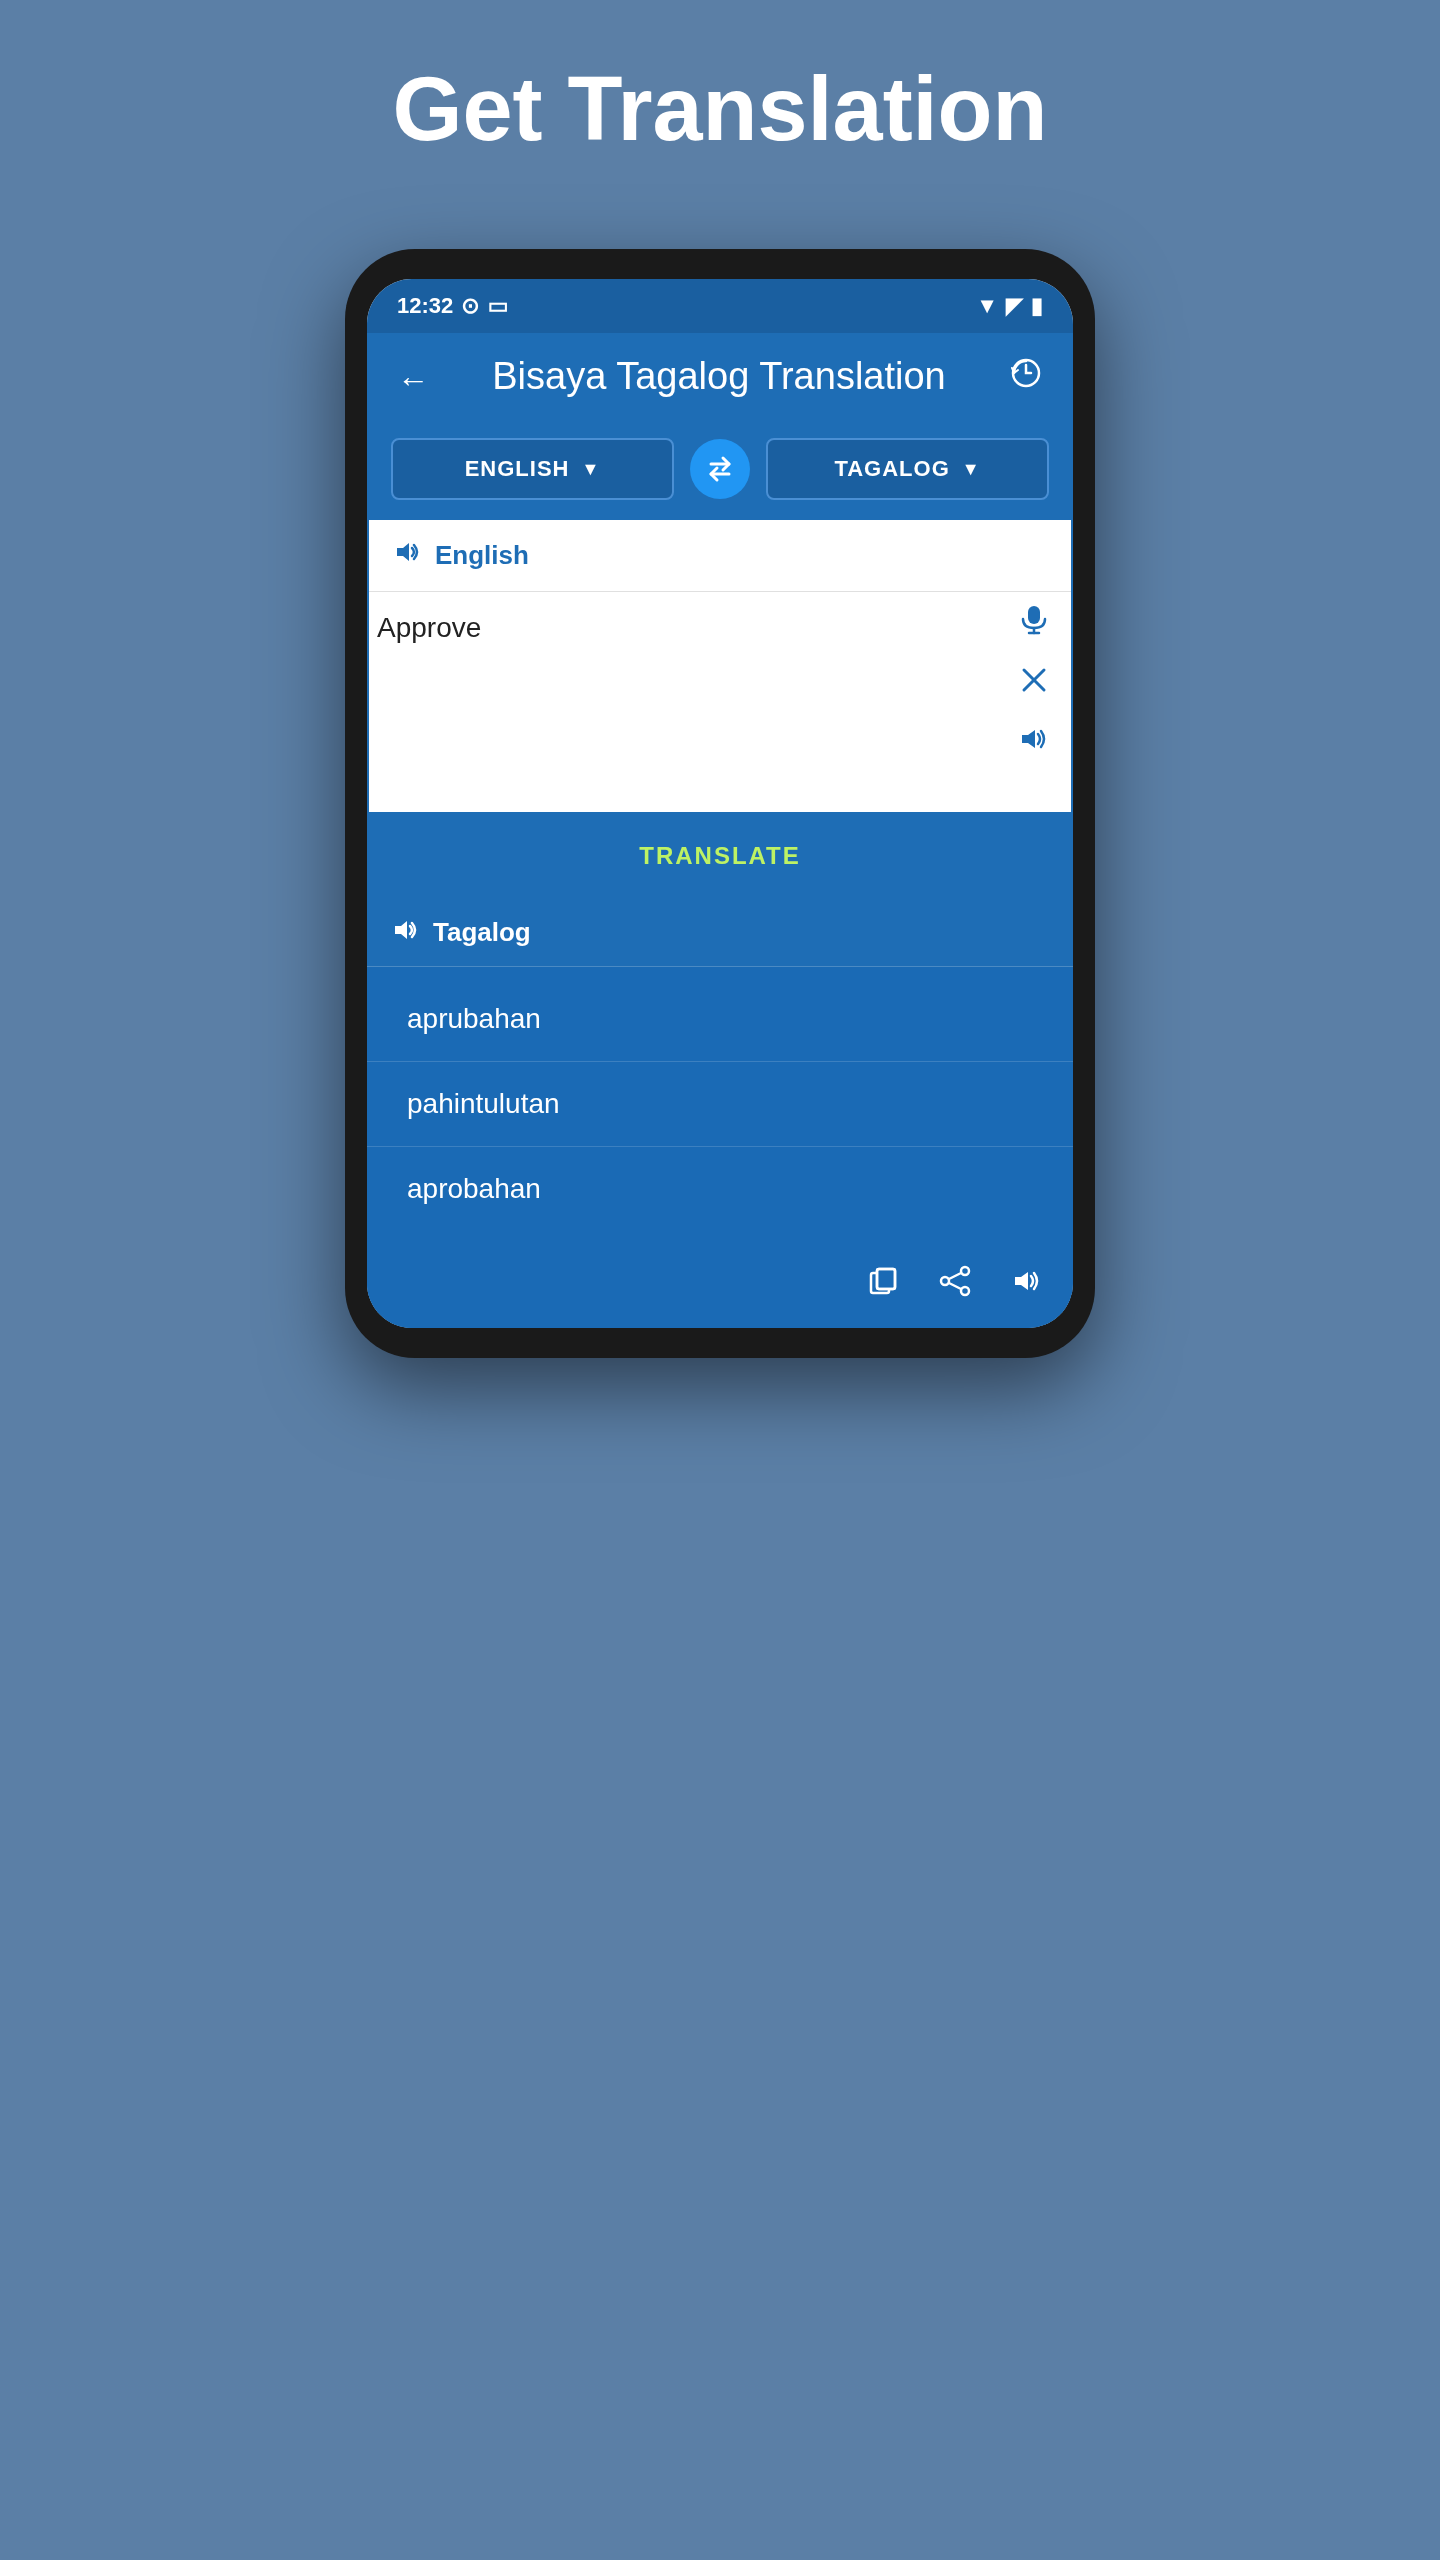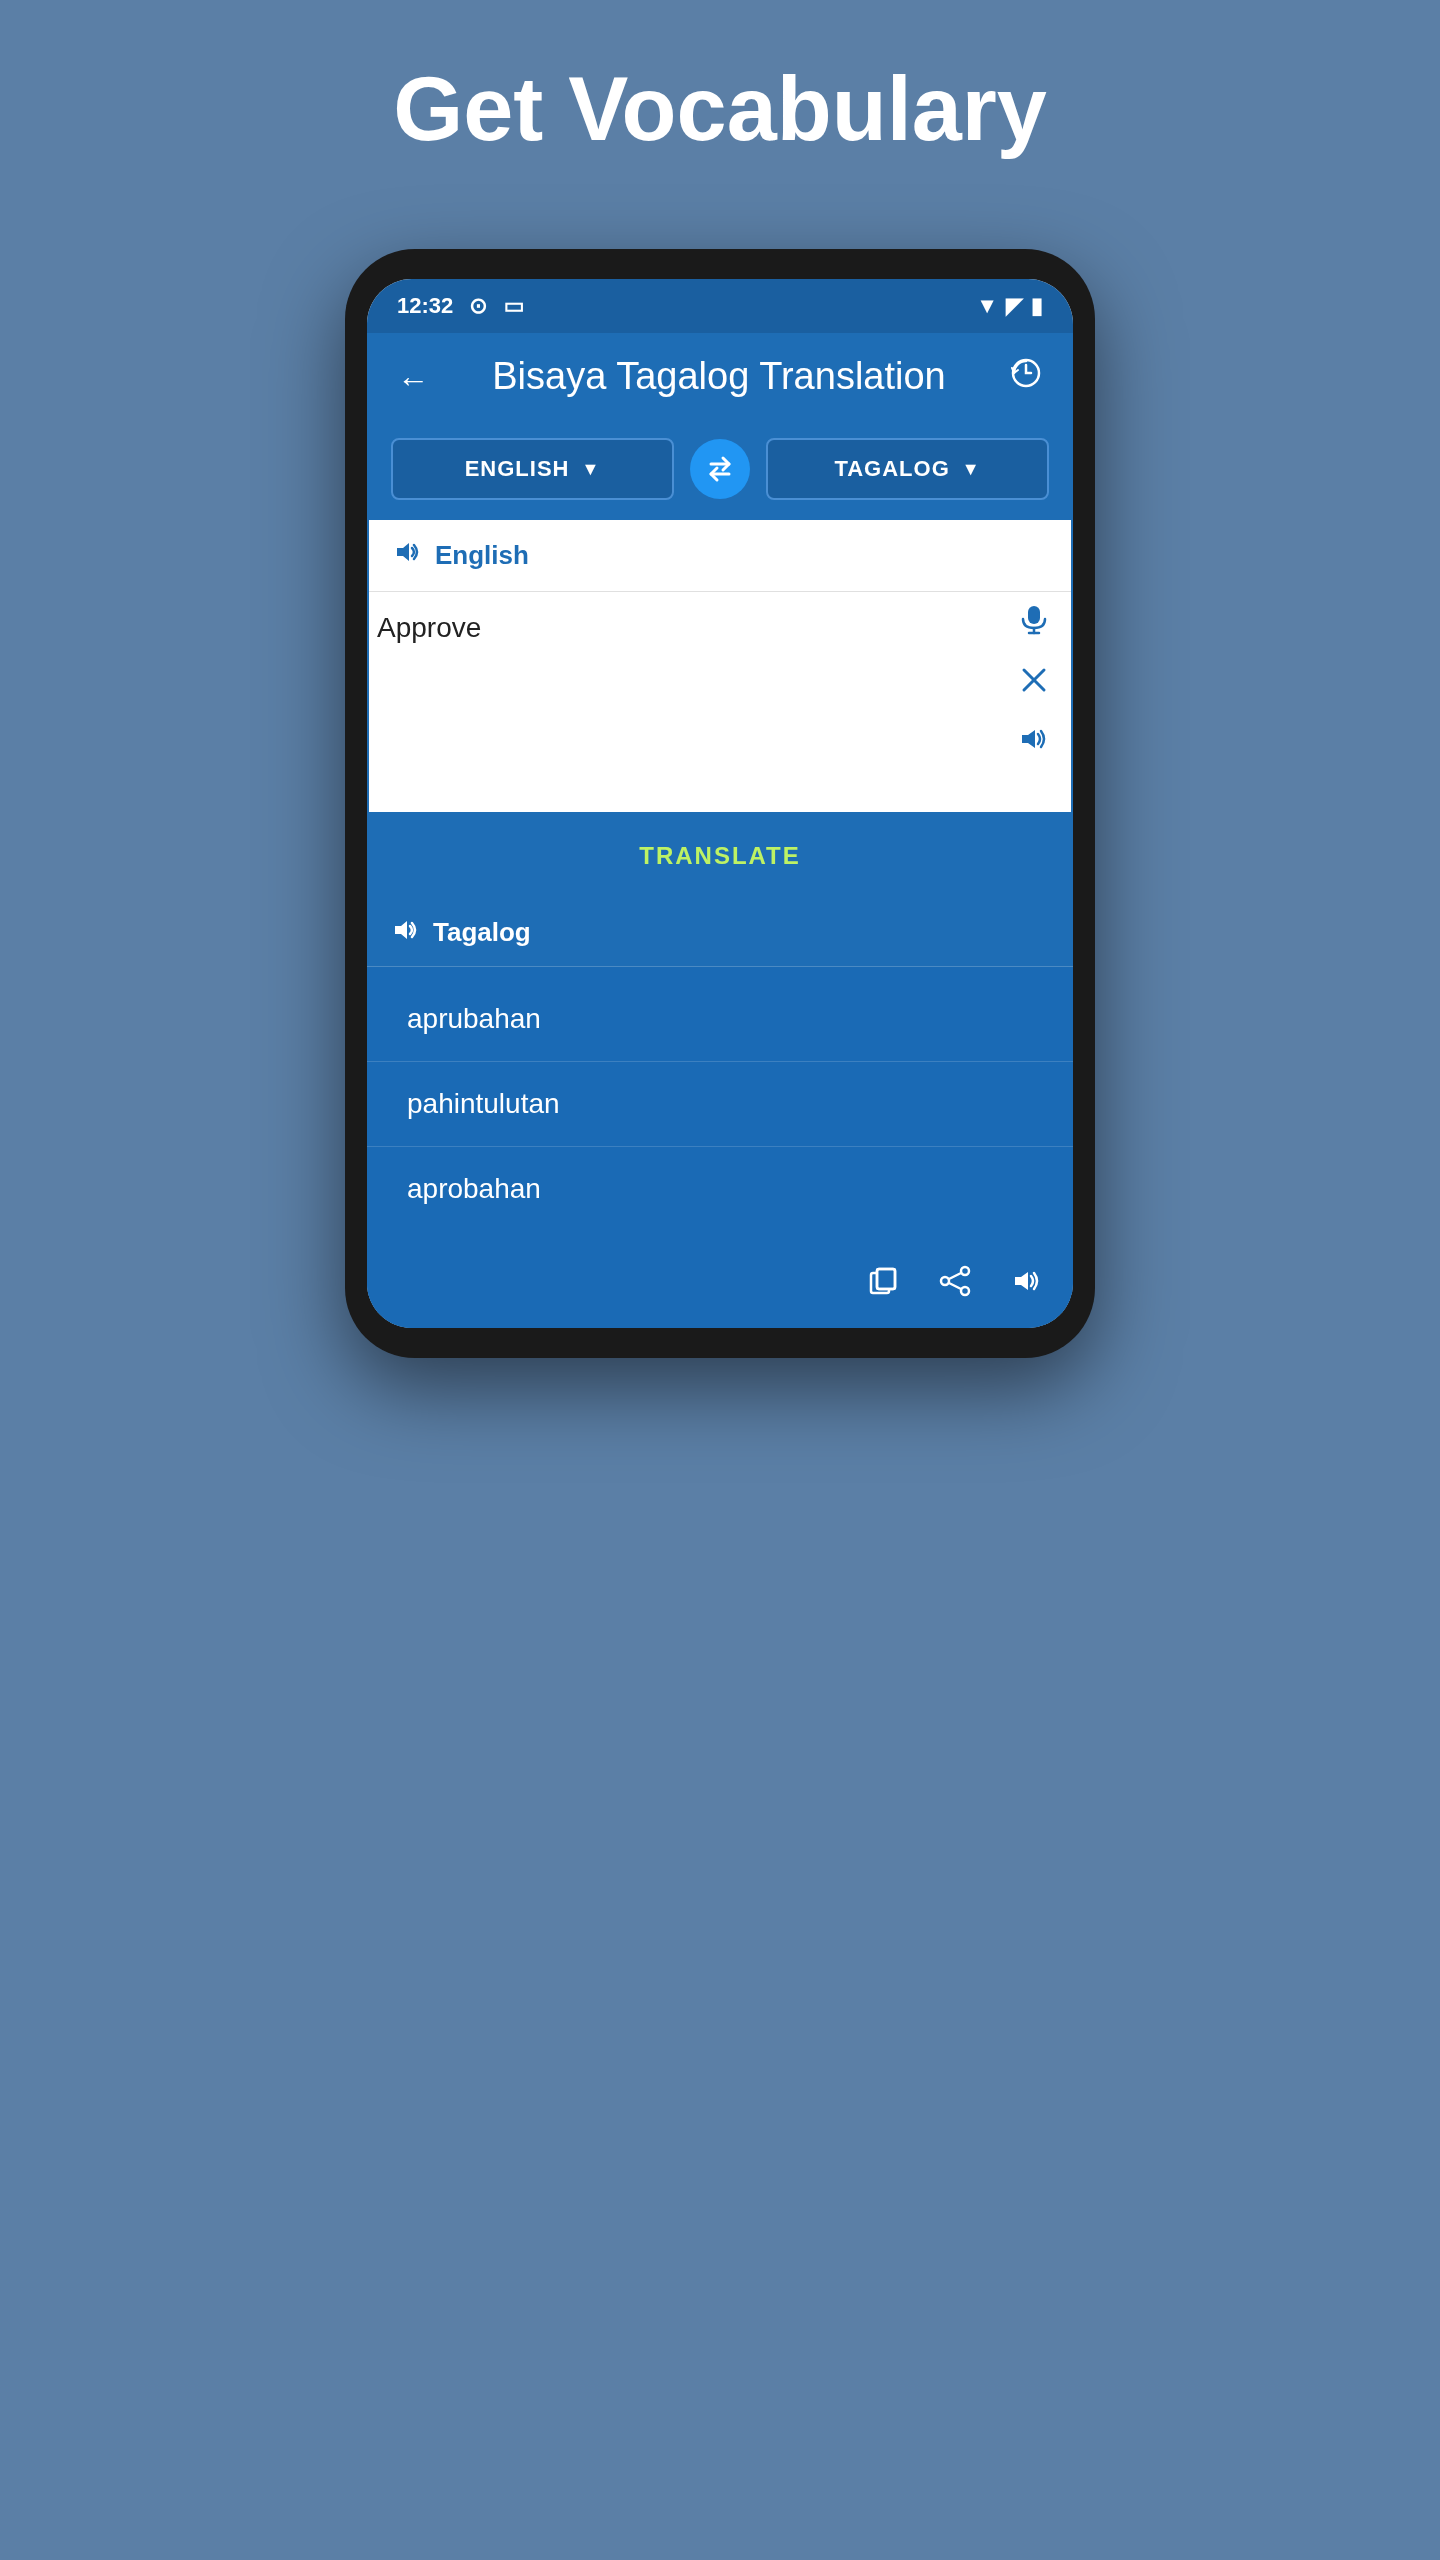--- a/index.html
+++ b/index.html
@@ -65,21 +65,21 @@
       background: #1a5fa0;
       padding: 14px 30px;
       display: flex;
       justify-content: space-between;
       align-items: center;
       color: white;
       font-size: 22px;
       font-weight: bold;
     }
 
-    .status-left { display: flex; align-items: center; gap: 16px; }
+    .status-left { display: flex; align-items: center; gap: 8px; }
     .status-right { display: flex; align-items: center; gap: 8px; }
 
     
     .app-toolbar {
       background: #1e6db5;
       padding: 22px 30px;
       display: flex;
       align-items: center;
       justify-content: space-between;
       color: white;
@@ -277,21 +277,21 @@
       cursor: pointer;
     }
 
     
     svg { display: inline-block; }
   </style>
 </head>
 <body>
 
 <div class="page-header">
-  <h1 class="main-title">Get Vocabulary</h1>
+  <h1 class="main-title">Get Translation</h1>
 </div>
 
 <div class="phone-container">
   <div class="phone-screen">
 
     
     <div class="status-bar">
       <div class="status-left">
         <span>12:32</span>
         <span>⊙</span>

